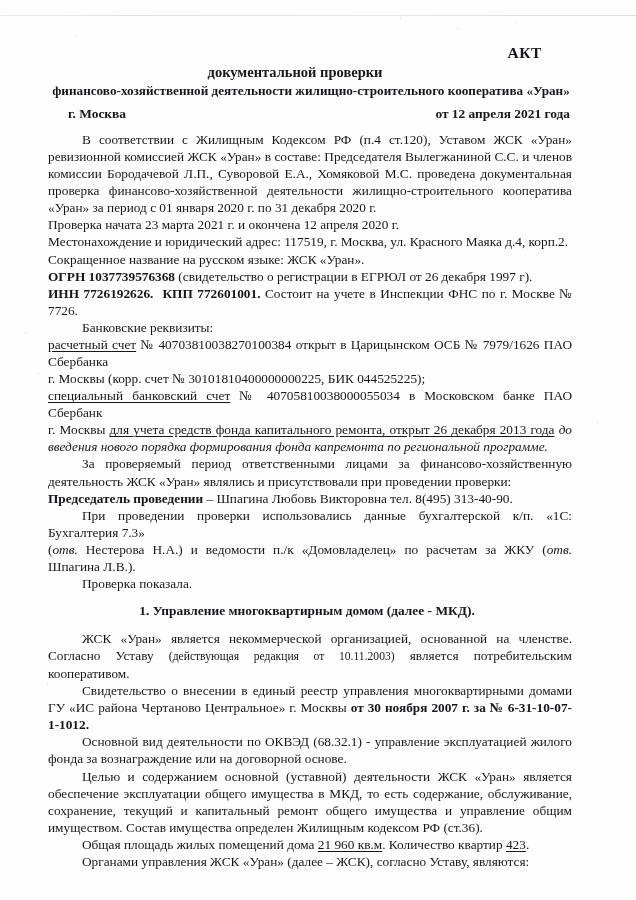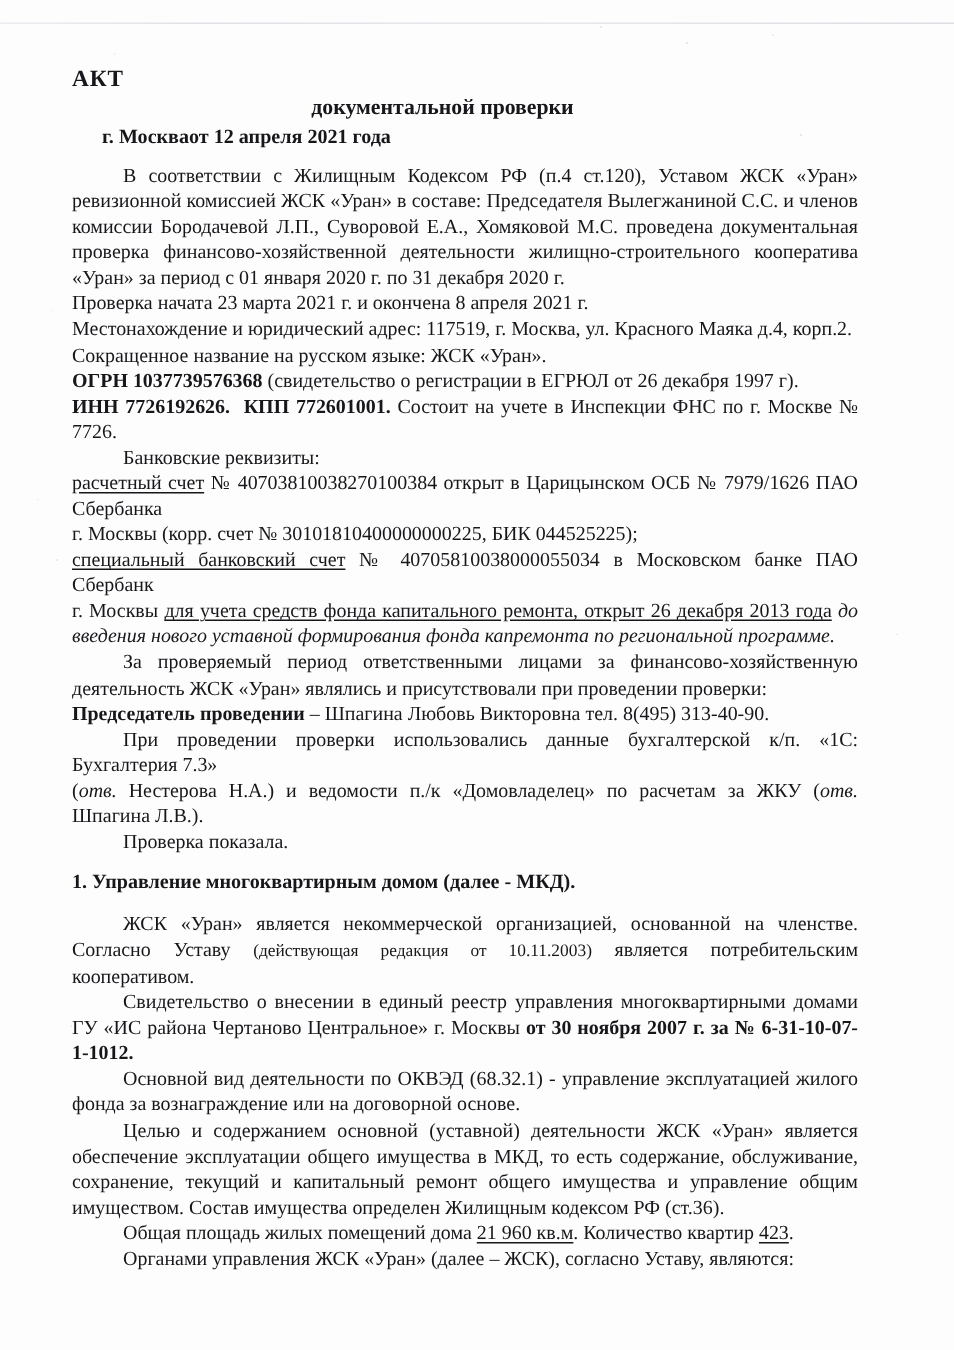--- a/index.html
+++ b/index.html
@@ -53,21 +53,21 @@
   }
   .content {
     position: relative;
     padding: 44px 6px 0 48px;
     width: 582px;
     box-sizing: border-box;
   }
 
   
   .doc-title {
-    text-align: left;
+    text-align: right;
     font-weight: bold;
     font-size: 15.5px;
     letter-spacing: .6px;
     margin: 0 0 2px 0;
     padding-right: 34px;
   }
   .doc-subtitle {
     text-align: center;
     font-weight: bold;
     font-size: 14.5px;
@@ -77,20 +77,21 @@
   .doc-scope {
     text-align: center;
     font-weight: bold;
     font-size: 13.2px;
     margin: 0 0 7px 0;
     padding-right: 2px;
     white-space: nowrap;
   }
   .cityline {
     display: flex;
+    justify-content: space-between;
     align-items: baseline;
     font-weight: bold;
     font-size: 13.4px;
     margin: 0 0 9px 0;
     padding: 0 6px 0 20px;
   }
 
   
   p.para {
     margin: 0;
@@ -98,21 +99,21 @@
     line-height: 1.285;
     text-align: justify;
     text-indent: 34px;
     padding-right: 4px;
     hyphens: none;
   }
   p.flush {
     text-indent: 0;
   }
   .section-head {
-    text-align: left;
+    text-align: center;
     font-weight: bold;
     font-size: 13.4px;
     margin: 11px 0 11px 0;
     padding-right: 10px;
   }
   b, .b { font-weight: bold; }
   i, .i { font-style: italic; }
   u, .u { text-decoration: underline; text-underline-offset: 1.5px; }
   .small { font-size: 11.6px; }
 </style>
@@ -120,48 +121,49 @@
 <body>
 
 <div class="page">
   <div class="scan-line"></div>
   <div class="scan-noise"></div>
 
   <div class="content">
 
     <div class="doc-title">АКТ</div>
     <div class="doc-subtitle">документальной проверки</div>
+    <div class="doc-scope">финансово-хозяйственной деятельности жилищно-строительного кооператива «Уран»</div>
 
     <div class="cityline">
       <span>г. Москва</span>
       <span>от 12 апреля 2021 года</span>
     </div>
 
     <p class="para">В соответствии с Жилищным Кодексом РФ (п.4 ст.120), Уставом ЖСК «Уран» ревизионной комиссией ЖСК «Уран» в составе: Председателя Вылегжаниной С.С. и членов комиссии Бородачевой Л.П., Суворовой Е.А., Хомяковой М.С. проведена документальная проверка финансово-хозяйственной деятельности жилищно-строительного кооператива «Уран» за период с 01 января 2020 г. по 31 декабря 2020 г.</p>
-    <p class="para flush">Проверка начата 23 марта 2021 г. и окончена  8 апреля 2021 г.</p>
+    <p class="para flush">Проверка начата 23 марта 2021 г. и окончена  12 апреля 2020 г.</p>
     <p class="para flush">Местонахождение и юридический адрес: 117519, г. Москва, ул. Красного Маяка д.4, корп.2.</p>
     <p class="para flush">Сокращенное название на русском языке: ЖСК «Уран».</p>
 
     <p class="para flush">
       <b>ОГРН 1037739576368</b><span> (свидетельство о регистрации в ЕГРЮЛ от 26 декабря 1997 г).</span>
     </p>
     <p class="para flush">
       <b>ИНН 7726192626.</b><span>&nbsp;&nbsp;</span><b>КПП 772601001.</b><span> Состоит на учете в Инспекции ФНС по г. Москве № 7726.</span>
     </p>
 
     <p class="para">Банковские реквизиты:</p>
     <p class="para flush">
       <u>расчетный счет</u><span> № 40703810038270100384 открыт в Царицынском ОСБ № 7979/1626 ПАО Сбербанка</span>
     </p>
     <p class="para flush">г. Москвы (корр. счет № 30101810400000000225, БИК 044525225);</p>
     <p class="para flush">
       <u>специальный банковский счет</u><span> № 40705810038000055034  в Московском  банке  ПАО  Сбербанк</span>
     </p>
     <p class="para flush">
-      <span>г. Москвы </span><u>для учета средств фонда капитального ремонта, открыт 26 декабря 2013 года</u><i> до введения нового уставной формирования фонда капремонта по региональной программе.</i>
+      <span>г. Москвы </span><u>для учета средств фонда капитального ремонта, открыт 26 декабря 2013 года</u><i> до введения нового порядка формирования фонда капремонта по региональной программе.</i>
     </p>
 
     <p class="para">За проверяемый период ответственными лицами за финансово-хозяйственную деятельность ЖСК «Уран» являлись и присутствовали при проведении проверки:</p>
     <p class="para flush">
       <b>Председатель проведении</b><span> – Шпагина Любовь Викторовна тел. 8(495) 313-40-90.</span>
     </p>
 
     <p class="para">При проведении проверки использовались данные бухгалтерской к/п. «1С: Бухгалтерия 7.3»</p>
     <p class="para flush">
       <span>(</span><i>отв.</i><span> Нестерова Н.А.) и ведомости п./к «Домовладелец» по расчетам за ЖКУ (</span><i>отв.</i><span> Шпагина Л.В.).</span>

